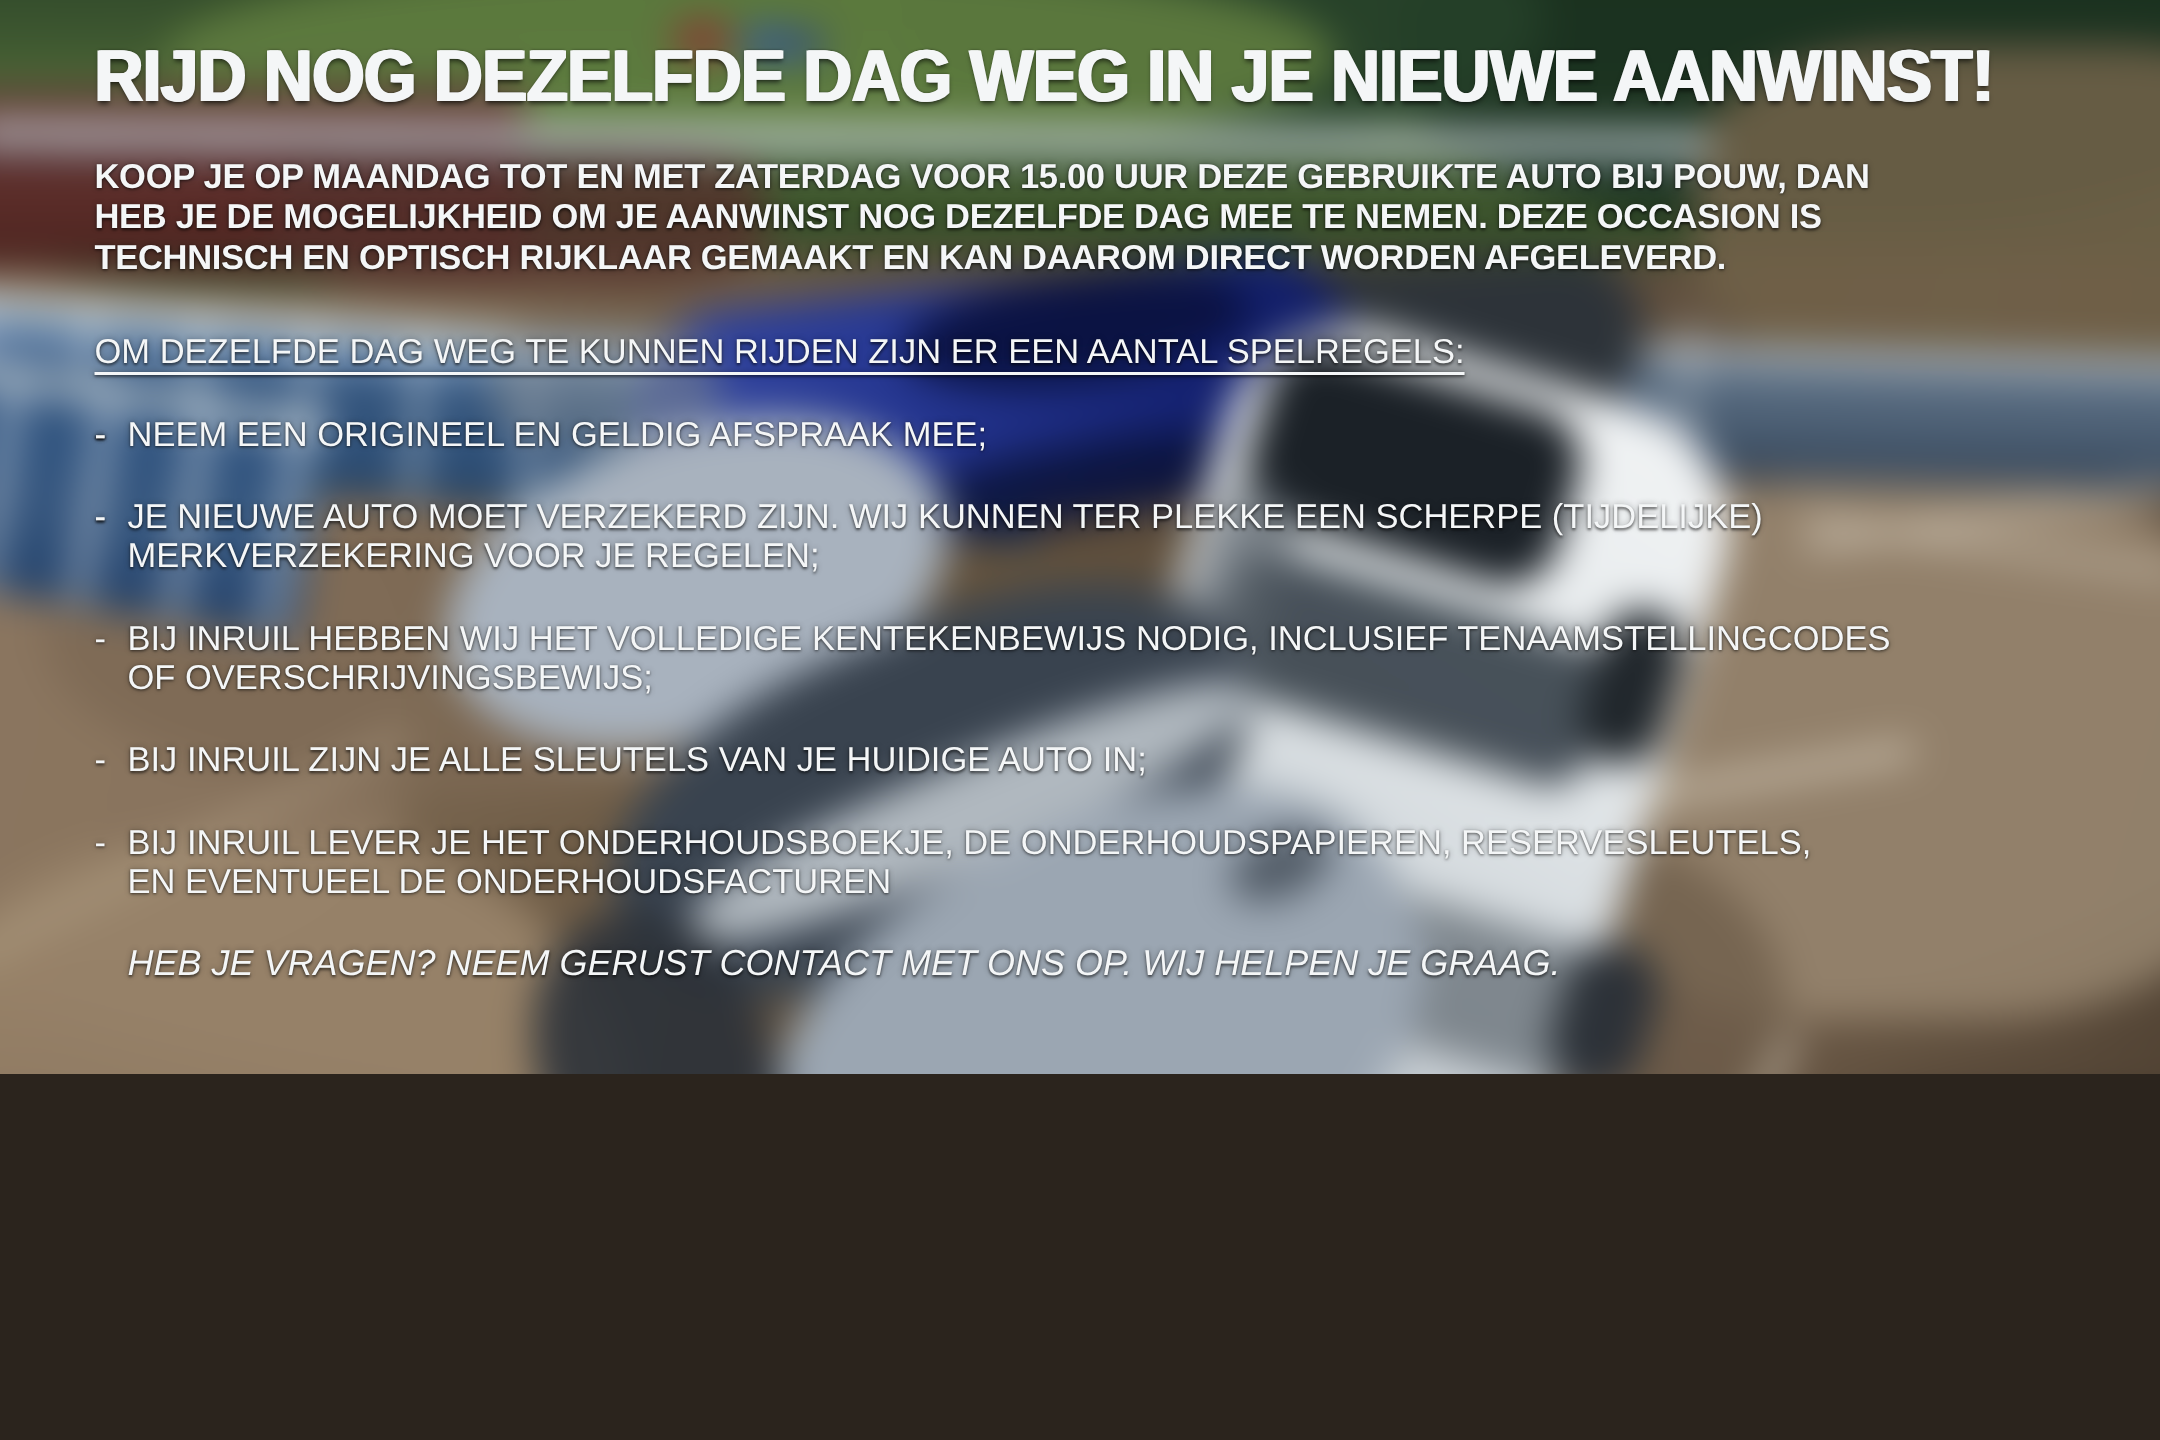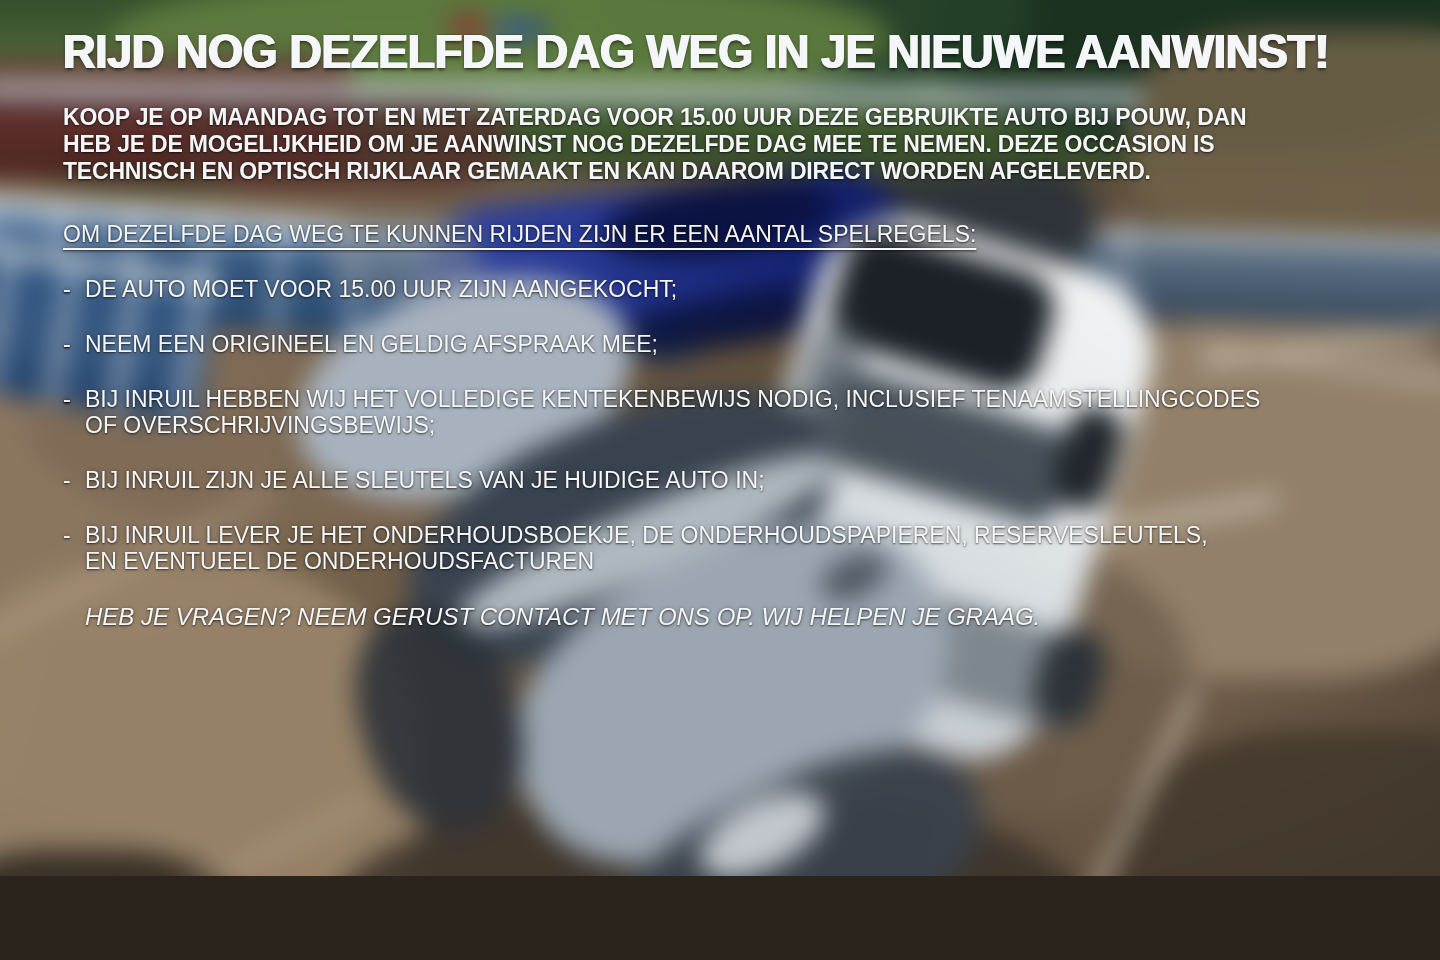--- a/index.html
+++ b/index.html
@@ -1,17 +1,17 @@
 <!DOCTYPE html>
 <html><head>
 <meta charset="utf-8">
 <style>
   html, body { margin: 0; padding: 0; background: #2b241d; }
   .stage {
-    position: relative; width: 1440px; height: 876px;
+    position: relative; width: 1440px; height: 716px;
     overflow: hidden; font-family: "Liberation Sans", sans-serif;
     background: #6b5a48;
   }
 
   
   .photo { position: absolute; inset: 0; filter: blur(13px) saturate(1.05); z-index: 1; }
   .photo div { position: absolute; }
 
   .b-base { inset: -80px; background: linear-gradient(105deg,#8d7a63 0%,#7c6953 22%,#645440 45%,#584a3b 62%,#6b5a48 80%,#4f4234 100%); }
   .b-grass { left:-80px; top:-80px; width:1700px; height:250px;
@@ -183,34 +183,35 @@
     <p class="intro shadowed">KOOP JE OP MAANDAG TOT EN MET ZATERDAG VOOR 15.00 UUR DEZE GEBRUIKTE AUTO BIJ POUW, DAN
 HEB JE DE MOGELIJKHEID OM JE AANWINST NOG DEZELFDE DAG MEE TE NEMEN. DEZE OCCASION IS
 TECHNISCH EN OPTISCH RIJKLAAR GEMAAKT EN KAN DAAROM DIRECT WORDEN AFGELEVERD.</p>
     <h2 class="rules-heading shadowed">OM DEZELFDE DAG WEG TE KUNNEN RIJDEN ZIJN ER EEN AANTAL SPELREGELS:</h2>
     <ul class="rules shadowed">
       <li>
         <span class="marker">-</span>
       </li>
     <li>
         <span class="marker">-</span>
-        <span class="rule-text">DE AUTO MOET VOOR 15.00 UUR ZIJN AANGEKOCHT;</span>
       </li>
         <li>
         <span class="marker">-</span>
       </li>
         <li>
         <span class="marker">-</span>
         <span class="rule-text">NEEM EEN ORIGINEEL EN GELDIG AFSPRAAK MEE;</span>
       </li>
         <li>
         <span class="marker">-</span>
       </li>
         <li>
         <span class="marker">-</span>
+        <span class="rule-text">JE NIEUWE AUTO MOET VERZEKERD ZIJN. WIJ KUNNEN TER PLEKKE EEN SCHERPE (TIJDELIJKE)
+MERKVERZEKERING VOOR JE REGELEN;</span>
       </li>
         <li>
         <span class="marker">-</span>
         <span class="rule-text">BIJ INRUIL HEBBEN WIJ HET VOLLEDIGE KENTEKENBEWIJS NODIG, INCLUSIEF TENAAMSTELLINGCODES
 OF OVERSCHRIJVINGSBEWIJS;</span>
       </li>
         <li>
         <span class="marker">-</span>
         <span class="rule-text">BIJ INRUIL ZIJN JE ALLE SLEUTELS VAN JE HUIDIGE AUTO IN;</span>
       </li>

